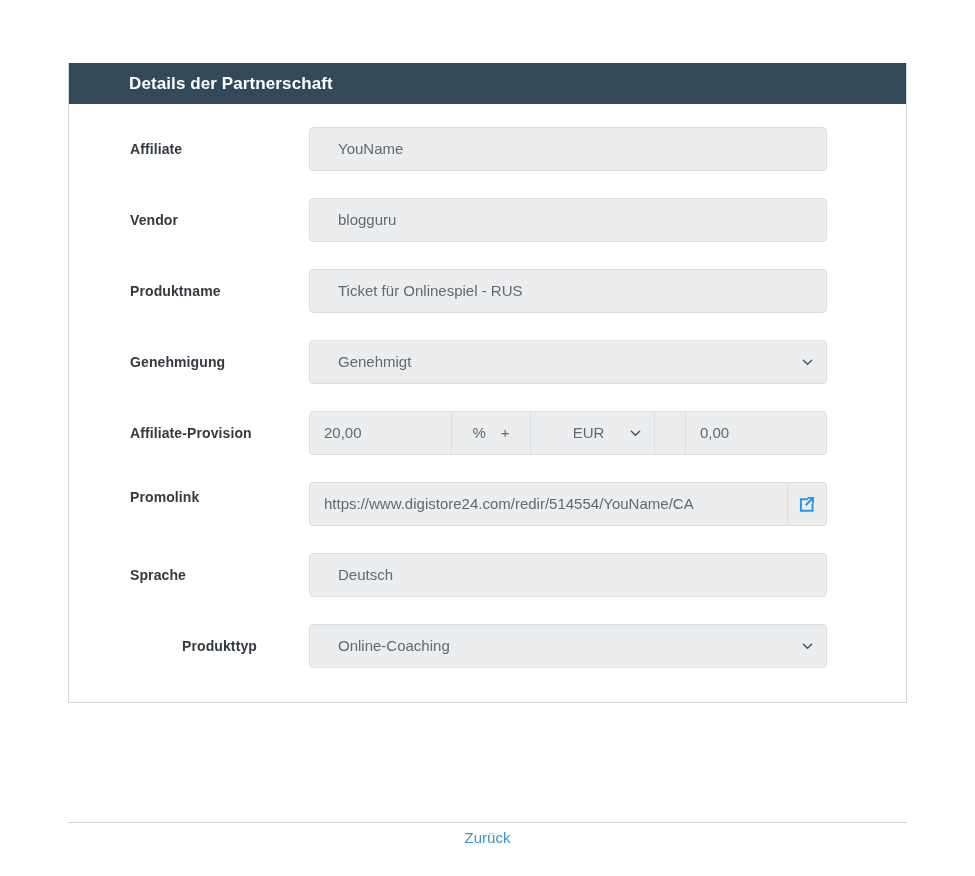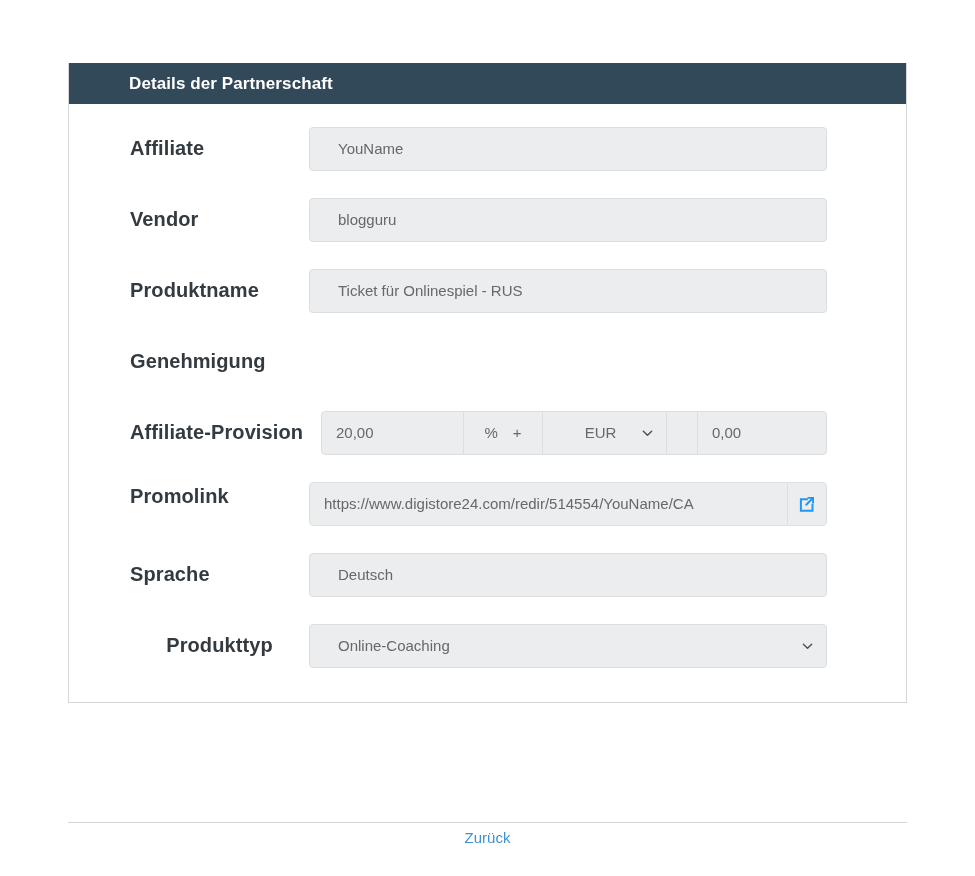--- a/index.html
+++ b/index.html
@@ -56,21 +56,21 @@
     align-items: center;
     min-height: 45px;
     margin-bottom: 26px;
     padding-left: 61px;
   }
   .form-row:last-child { margin-bottom: 4px; text-align: center; }
 
   .row-label {
     width: 179px;
     flex: 0 0 179px;
-    font-size: 20px;
+    font-size: 14px;
     font-weight: bold;
     color: #333a40;
     letter-spacing: 0.1px;
   }
   .row-label.align-top { align-self: center; position: relative; top: -7px; }
 
   .row-control {
     flex: 0 0 518px;
     width: 518px;
   }
@@ -118,21 +118,20 @@
     height: 44px;
     background: #ebedee;
     border: 1px solid #dcdfe1;
     display: flex;
     align-items: center;
     font-size: 15px;
     color: #63696e;
     position: relative;
     white-space: nowrap;
     overflow: hidden;
-    margin-left: 12px;
   }
   .seg-amount {
     width: 143px;
     flex: 0 0 143px;
     border-radius: 4px 0 0 4px;
     padding: 0 14px;
   }
   .seg-addon {
     width: 80px;
     flex: 0 0 80px;
@@ -249,20 +248,30 @@
       <div class="form-row">
         <div class="row-label">Produktname</div>
         <div class="row-control">
           <div class="field">Ticket für Onlinespiel - RUS</div>
         </div>
       </div>
 
 
       <div class="form-row">
         <div class="row-label">Genehmigung</div>
+        <div class="row-control">
+          <div class="field select">
+            <span>Genehmigt</span>
+            <span class="chevron">
+              <svg viewBox="0 0 12 12" width="11" height="11">
+                  <path d="M1.5 4 L6 8.4 L10.5 4" fill="none" stroke="#4d5359" stroke-width="1.6" stroke-linecap="round" stroke-linejoin="round"></path>
+                </svg>
+            </span>
+          </div>
+        </div>
       </div>
 
       <div class="form-row">
         <div class="row-label">Affiliate-Provision</div>
         <div class="row-control">
           <div class="input-group">
             <div class="seg seg-amount">20,00</div>
             <div class="seg seg-addon">
               <span>%</span>
               <span>+</span>

